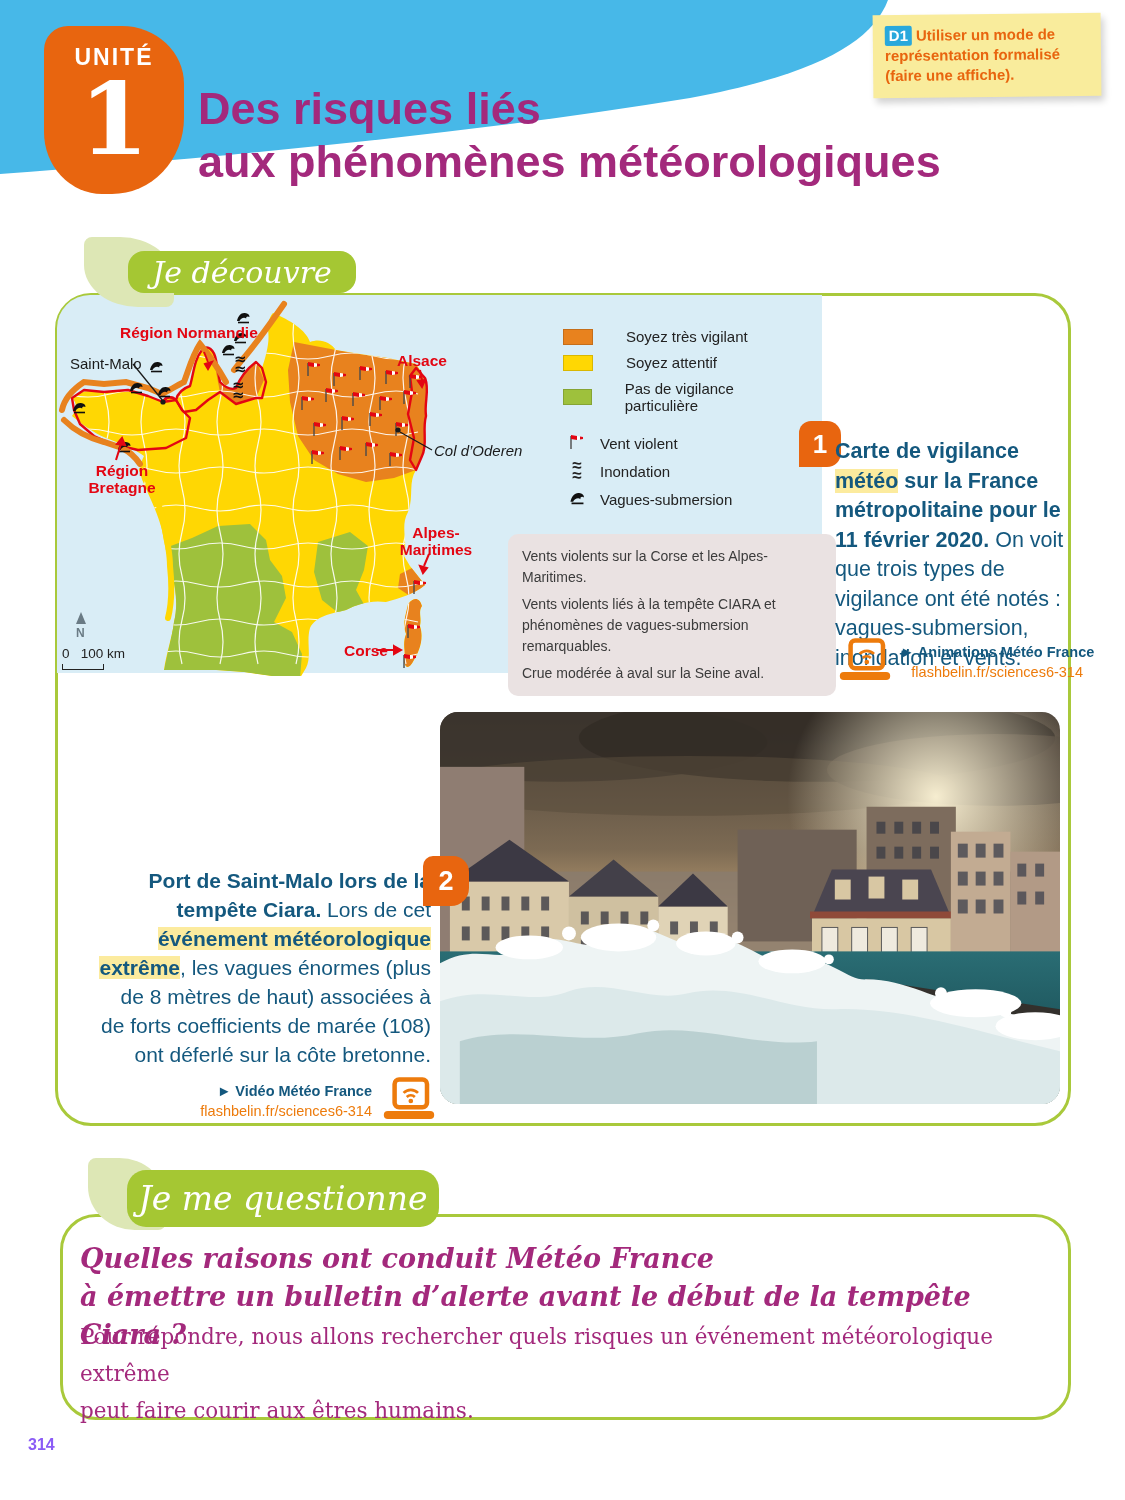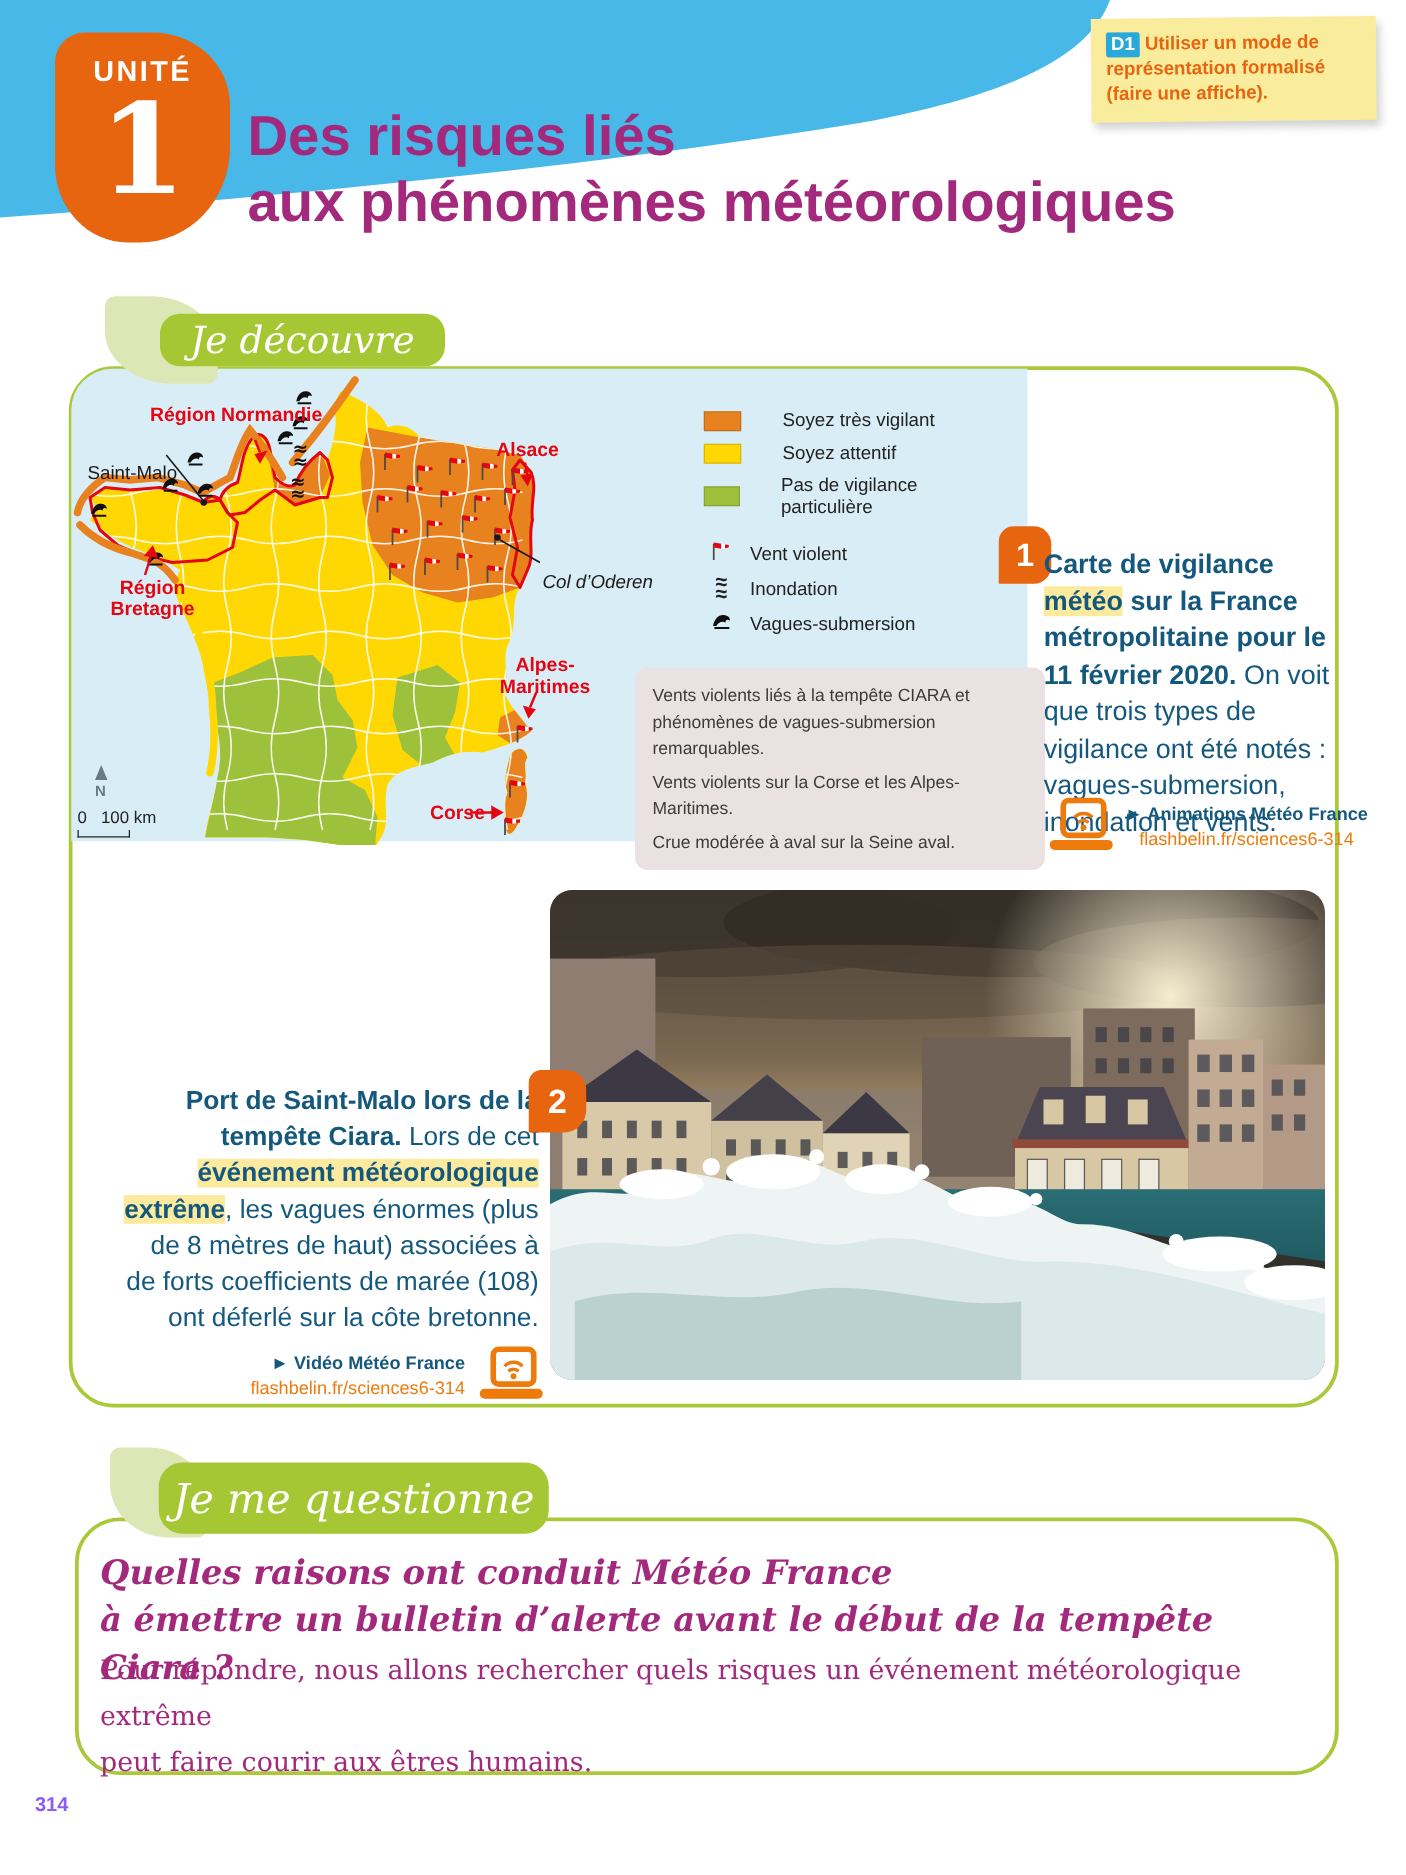--- a/index.html
+++ b/index.html
@@ -22,21 +22,21 @@
   
   .leaf{background:#dde7b5;border-radius:8px 60% 8px 60%;}
   .banner{background:#a5c733;color:#fff;font-family:"DejaVu Serif",serif;font-style:italic;
     display:flex;align-items:center;justify-content:center;}
 
   
   .frame{background:#fff;border:3px solid #a9c93b;border-radius:36px;}
   .map-panel{left:57px;top:295px;width:765px;height:378px;background:#d9edf6;border-radius:33px 0 14px 0;}
 
   .map-label-red{color:#e30613;font-weight:bold;font-size:15.5px;line-height:17px;}
-  .map-label-black{color:#1a1a1a;font-size:15px;margin-top:15px;}
+  .map-label-black{color:#1a1a1a;font-size:15px;}
   .legend{left:563px;top:328px;width:240px;font-size:15px;color:#222;}
   .leg-row{display:flex;align-items:center;margin-bottom:9px;gap:24px;}
   .swatch{width:28px;height:14px;margin-right:9px;border:1px solid rgba(0,0,0,.15);}
   .sym-row{display:flex;align-items:center;margin-bottom:8px;height:20px;}
   .sym{width:28px;margin-right:9px;text-align:center;}
   .note-box{left:508px;top:534px;width:300px;background:#eae2e2;border-radius:10px;
     padding:12px 14px;font-size:14px;line-height:1.5;color:#3b3b3b;}
   .note-box p{margin:0 0 6px 0;}
   .scalebar{border-left:1.5px solid #222;border-right:1.5px solid #222;border-bottom:1.5px solid #222;height:5px;}
 
@@ -259,22 +259,22 @@
         <svg width="15" height="13" viewBox="0 0 13 12">
             <path d="M0,9 C1,4 4,0.5 8,1 C11,1.3 12.5,3 12.5,5 C10.5,3.8 9,4.6 9.2,6.6 C7,4.8 3.5,6.5 2.5,9 Z" fill="#101010"></path>
             <line x1="1" y1="10.5" x2="12" y2="10.5" stroke="#101010" stroke-width="1.6"></line>
           </svg>
       </span>
         <span>Vagues-submersion</span>
     </div>
   </div>
 
   <div class="abs note-box">
+    <p>Vents violents sur la Corse et les Alpes-Maritimes.</p>
     <p>Vents violents liés à la tempête CIARA et phénomènes de vagues-submersion remarquables.</p>
-    <p>Vents violents sur la Corse et les Alpes-Maritimes.</p>
     <p style="margin-bottom:0;">Crue modérée à aval sur la Seine aval.</p>
   </div>
 
   <div class="abs num-badge" style="left:799px;top:421px;width:42px;height:46px;font-size:26px;border-radius:12px 14px 14px 0;">1</div>
   <div class="abs fig-text" style="left:835px;top:437px;width:232px;">
     <b>Carte de vigilance </b><span class="hl">météo</span><b> sur la France métropolitaine pour le 11 février 2020.</b><span> On voit que trois types de vigilance ont été notés : vagues-submersion, inondation et vents.</span>
   </div>
   <div class="abs" style="left:838px;top:637px;display:flex;align-items:flex-start;">
     <svg width="54" height="50" viewBox="0 0 60 52">
       <rect x="14" y="2" width="36" height="31" rx="5" fill="none" stroke="#ed7b0c" stroke-width="5"></rect>

